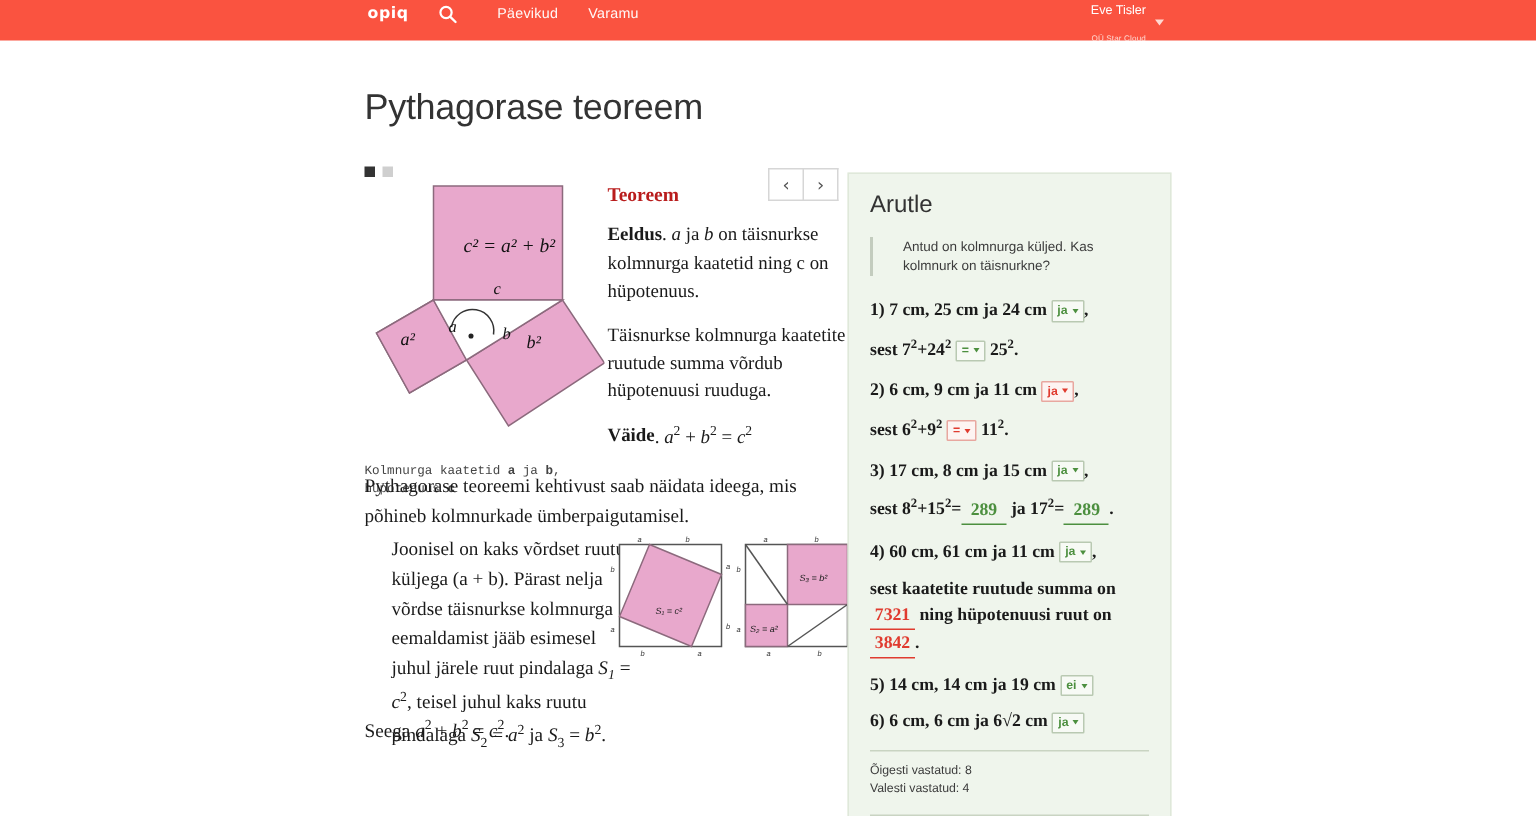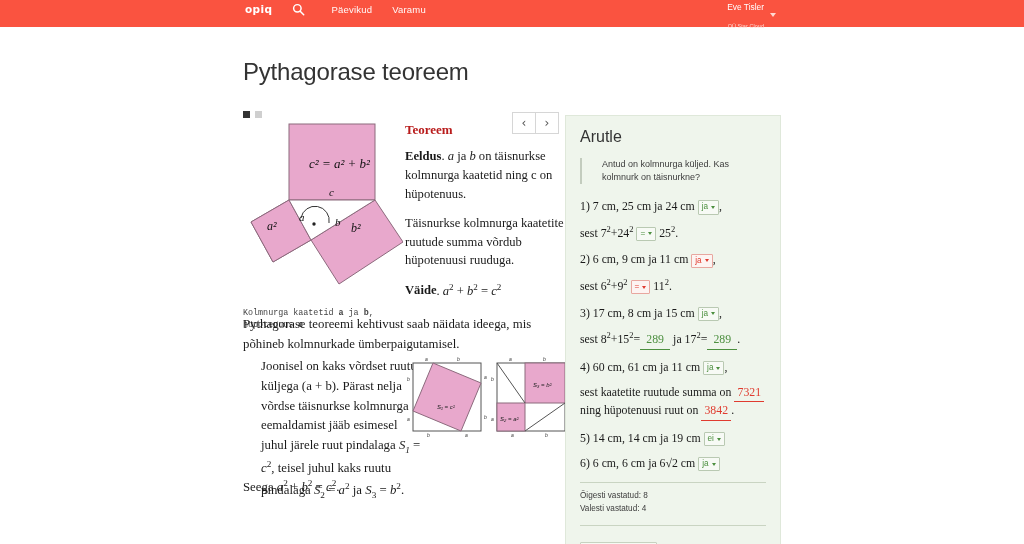--- a/index.html
+++ b/index.html
@@ -95,21 +95,21 @@
     padding:12px 14px 0 14px;
   }
   .panel h2{
     font-family:Liberation Sans, sans-serif;font-weight:400;font-size:16px;color:#333;
     margin:0 0 12px 0;
   }
   .prompt{
     border-left:2px solid #c3ccbe;padding-left:20px;margin-bottom:14px;
     font-family:"Liberation Sans",sans-serif;font-size:9px;line-height:1.45;color:#3c3c3c;
   }
-  .q{font-family:"Liberation Serif",serif;font-size:11.8px;color:#1a1a1a;margin:0 0 7px 0;line-height:1.5;}
+  .q{font-family:"Liberation Serif",serif;font-size:11.8px;color:#1a1a1a;margin:0 0 7px 0;line-height:1.5;font-weight:bold;}
   .q.sub-line{margin-bottom:9px;}
   .sel{
     display:inline-flex;align-items:center;gap:3px;
     border:1px solid #bdbdbd;background:#f7faf5;border-radius:1px;
     padding:0px 3px;font-family:"Liberation Sans",sans-serif;font-size:8.2px;
     vertical-align:middle;line-height:1.5;cursor:pointer;
   }
   .sel .tri{width:0;height:0;border-left:2.5px solid transparent;border-right:2.5px solid transparent;border-top:3.5px solid currentColor;}
   .sel.ok{color:#4c8f3f;border-color:#b9c9b2;}
   .sel.bad{color:#e03b2f;border-color:#e8a79f;background:#fdf4f2;}

